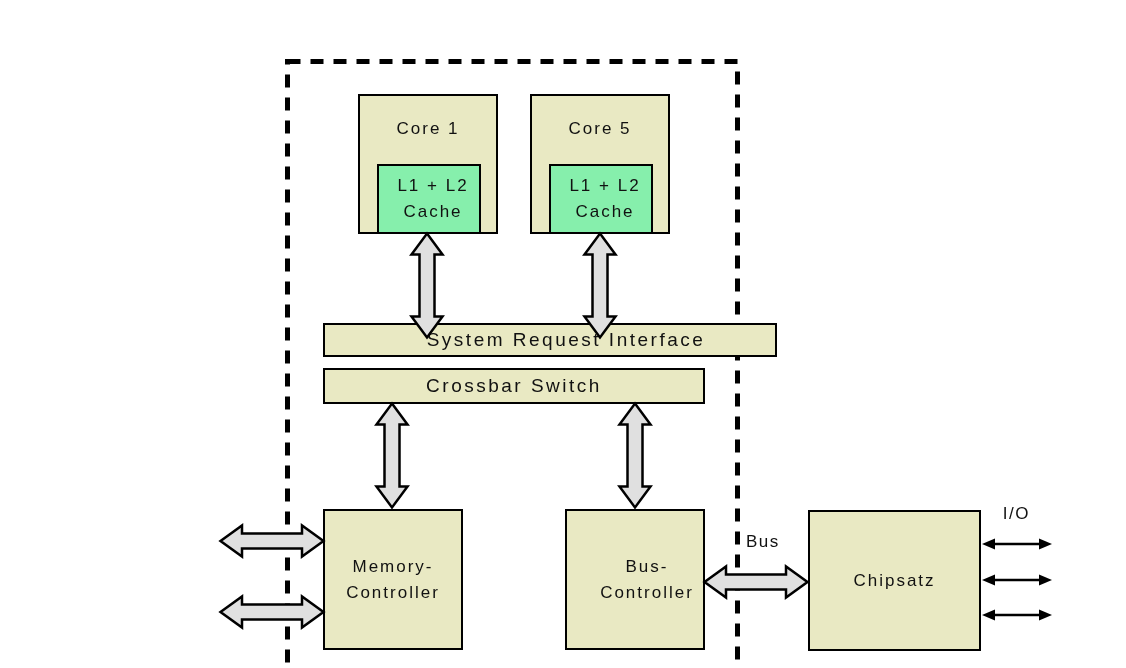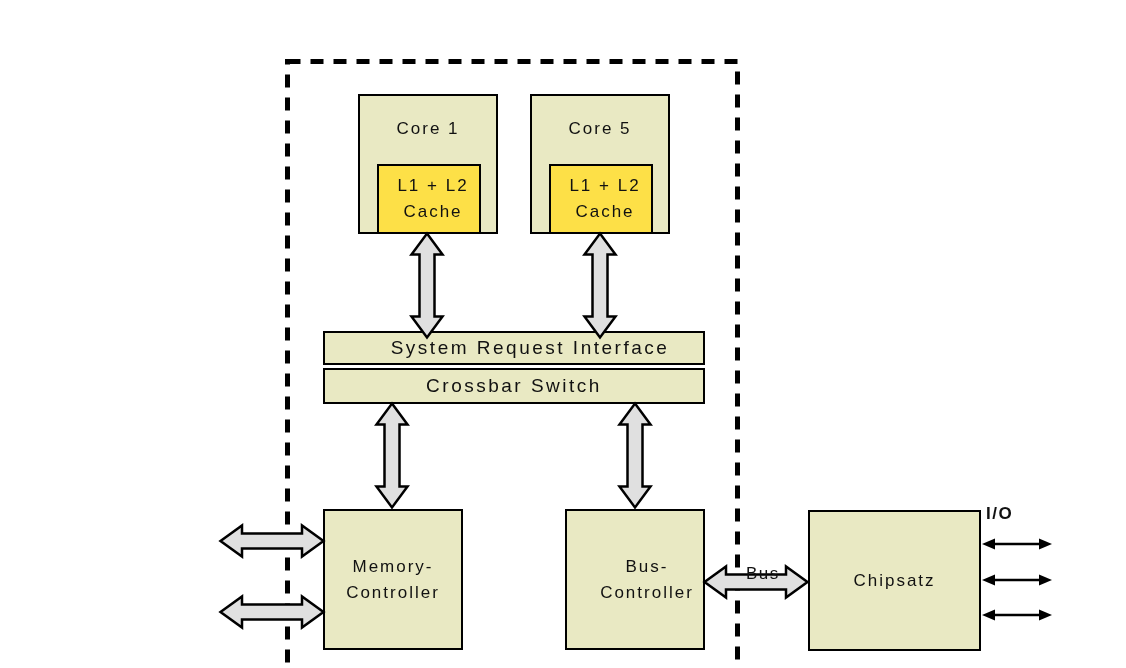--- a/index.html
+++ b/index.html
@@ -10,28 +10,28 @@
     margin-top:44px;
   }
   .abs { position:absolute; }
   .box {
     position:absolute; background:#e9e9c3; border:2.5px solid #000;
     box-sizing:border-box; display:flex; flex-direction:column;
     align-items:center; justify-content:center;
     font-size:17px; letter-spacing:2px; line-height:26px; text-align:center;
   }
   .core { justify-content:flex-start; padding-top:20px; }
-  .cache { background:#fde047; z-index:3;padding-left:8px; }
+  .cache { background:#86efac; z-index:3;padding-left:8px; }
   .bar  { font-size:19px; letter-spacing:2.5px; z-index:2; }
 
   #core1   { left:358px; top:50px;  width:140px; height:140px; }
   #core2   { left:530px; top:50px;  width:140px; height:140px; }
   #cache1  { left:377px; top:120px; width:104px; height:70px; }
   #cache2  { left:549px; top:120px; width:104px; height:70px; }
-  #sri     { left:323px; top:287px; width:382px; height:34px;padding-left:32px; }
+  #sri     { left:323px; top:279px; width:454px; height:34px;padding-left:32px; }
   #crossbar{ left:323px; top:324px; width:382px; height:36px;align-items:center; }
   #ram     { left:80px;  top:465px; width:141px; height:141px; }
   #memctrl { left:323px; top:465px; width:140px; height:141px; }
   #busctrl { left:565px; top:465px; width:140px; height:141px;padding-left:24px; }
   #chipset { left:808px; top:466px; width:173px; height:141px; }
 
   svg.arrow { position:absolute; z-index:4; overflow:visible; }
   #arrow-c1 { left:409px; top:188px; }
   #arrow-c2 { left:582px; top:188px; }
   #arrow-m  { left:374px; top:358px; }
@@ -40,22 +40,22 @@
   #arrow-r2 { left:219px; top:550px; }
   #arrow-bus{ left:703px; top:520px; }
   #io1 { left:981px; top:492px; }
   #io2 { left:981px; top:528px; }
   #io3 { left:981px; top:563px; }
 
   .floating-label {
     position:absolute; font-size:17px; letter-spacing:1.5px; z-index:5;
     background:transparent;
   }
-  #bus-label { left:746px; top:520px; }
-  #io-label  { left:986px; top:460px; width:44px; text-align:left;font-weight:bold; }
+  #bus-label { left:746px; top:488px; }
+  #io-label  { left:986px; top:460px; width:44px; text-align:right; }
 
   #boundary { left:0; top:0; width:1126px; height:668px; z-index:1; }
 </style>
 </head>
 <body>
 
 <div class="canvas">
 
   <svg id="boundary" class="abs" width="1126" height="668" viewBox="0 0 1126 668">
     <rect x="287.5" y="17.5" width="450" height="621" fill="none" stroke="#000" stroke-width="5" stroke-dasharray="13 10"></rect>

